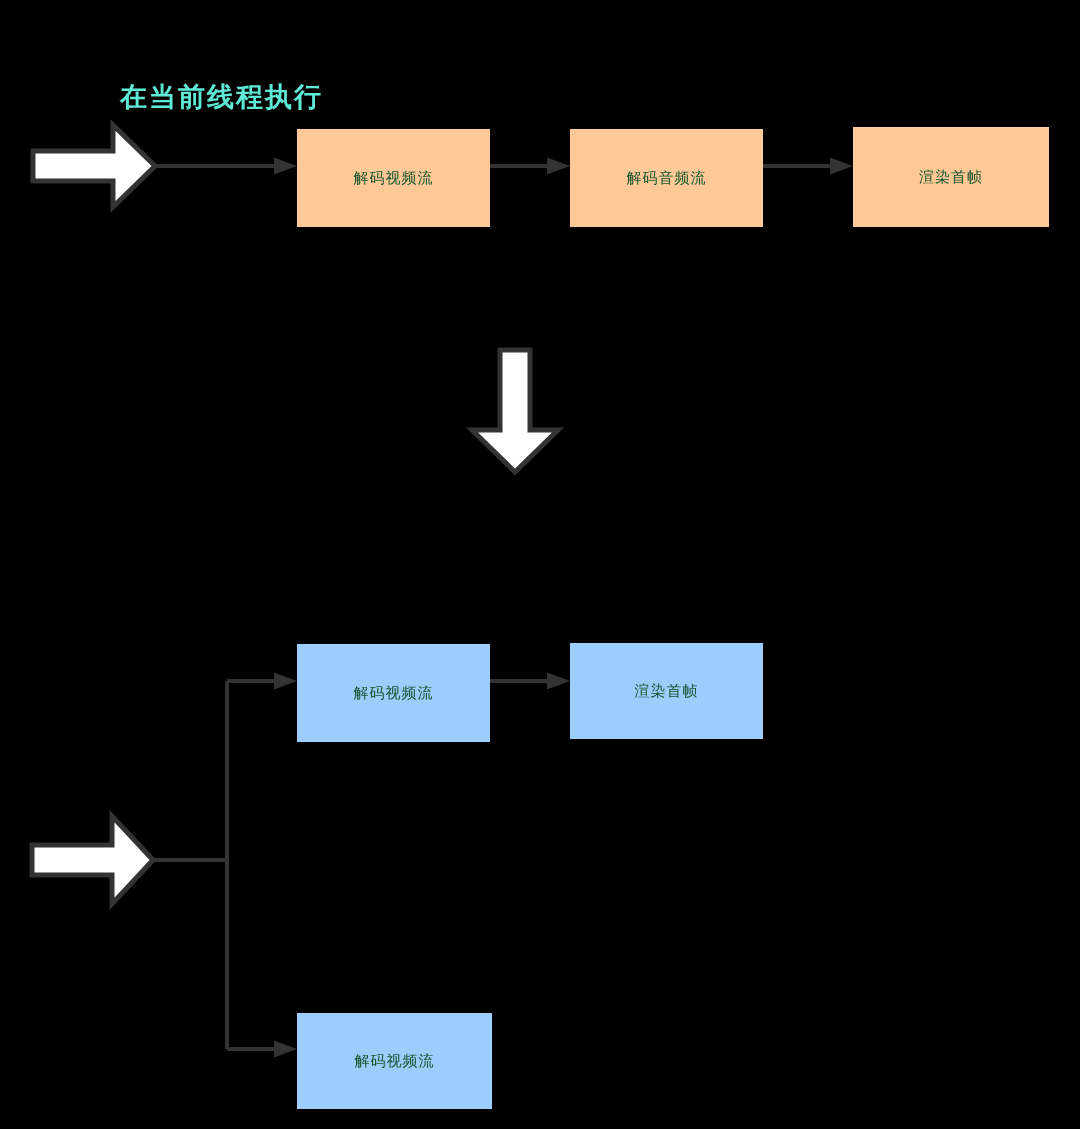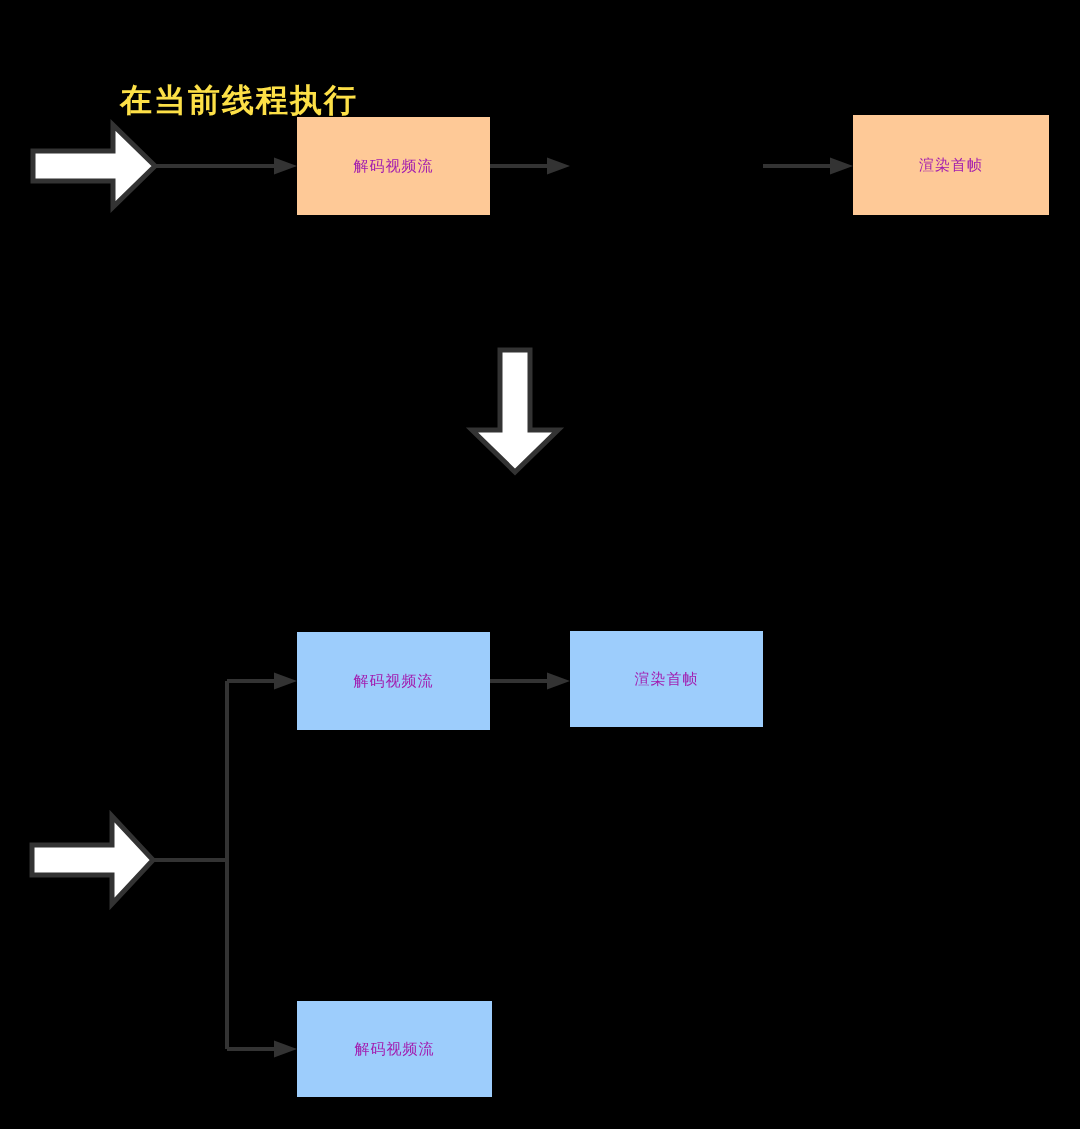--- a/index.html
+++ b/index.html
@@ -10,26 +10,27 @@
     overflow:hidden;
     font-family:"DejaVu Sans",sans-serif;
   }
   .overlay{position:absolute;left:0;top:0;width:1080px;height:1129px;}
   .big-arrow{fill:#ffffff;stroke:#333333;stroke-width:5;stroke-linejoin:miter;}
   .connector{stroke:#333333;stroke-width:4;fill:none;stroke-linejoin:miter;}
   .head{fill:#333333;stroke:none;}
   .node{
     position:absolute;
     display:flex;align-items:center;justify-content:center;
-    font-size:15px;color:#a21caf;
+    font-size:15px;color:#14532d;
     letter-spacing:1px;
+    margin-top:12px;
   }
   .title{
     position:absolute;
-    font-weight:bold;font-size:32px;color:#fde047;
+    font-weight:bold;font-size:27px;color:#5eead4;
     letter-spacing:2px;white-space:nowrap;
   }
   #title-1{left:120px;top:79px;}
   #title-2{left:294px;top:580px;}
   #node-a{left:297px;top:117px;width:193px;height:98px;}
   #node-b{left:570px;top:117px;width:193px;height:98px;}
   #node-c{left:853px;top:115px;width:196px;height:100px;}
   #node-d{left:297px;top:632px;width:193px;height:98px;}
   #node-e{left:570px;top:631px;width:193px;height:96px;}
   #node-f{left:297px;top:1001px;width:195px;height:96px;}
@@ -57,18 +58,19 @@
     <polygon class="head" points="570,166 547,157.5 547,174.5"></polygon>
     <polygon class="head" points="853,166 830,157.5 830,174.5"></polygon>
     <polygon class="head" points="570,681 547,672.5 547,689.5"></polygon>
     <polygon class="head" points="297,681 274,672.5 274,689.5"></polygon>
     <polygon class="head" points="297,1049 274,1040.5 274,1057.5"></polygon>
   </svg>
 
   <div class="title" id="title-1">在当前线程执行</div>
 
   <div class="node" id="node-a" style="background-color: rgb(254, 201, 151);">解码视频流</div>
+  <div class="node" id="node-b" style="background-color: rgb(254, 201, 151);">解码音频流</div>
   <div class="node" id="node-c" style="background-color: rgb(254, 201, 151);">渲染首帧</div>
 
   <div class="node" id="node-d" style="background-color: rgb(157, 205, 252);">解码视频流</div>
   <div class="node" id="node-e" style="background-color: rgb(157, 205, 252);">渲染首帧</div>
   <div class="node" id="node-f" style="background-color: rgb(157, 205, 252);">解码视频流</div>
 </div>
 
 </body></html>

